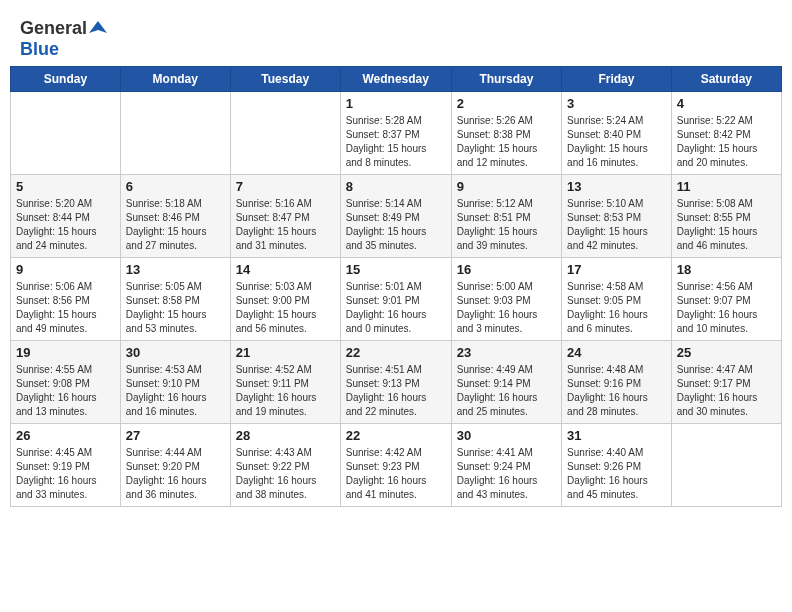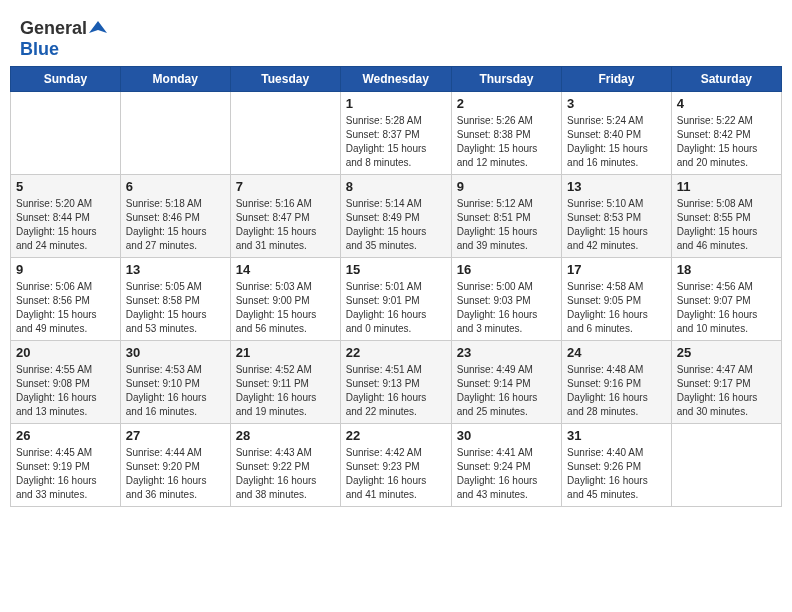--- a/index.html
+++ b/index.html
@@ -187,21 +187,21 @@
           <div class="day-number">17</div>
           <div class="day-info">Sunrise: 4:58 AM<br>Sunset: 9:05 PM<br>Daylight: 16 hours and 6 minutes.</div>
         </td>
         <td>
           <div class="day-number">18</div>
           <div class="day-info">Sunrise: 4:56 AM<br>Sunset: 9:07 PM<br>Daylight: 16 hours and 10 minutes.</div>
         </td>
       </tr>
       <tr>
         <td>
-          <div class="day-number">20</div>
+          <div class="day-number">19</div>
           <div class="day-info">Sunrise: 4:55 AM<br>Sunset: 9:08 PM<br>Daylight: 16 hours and 13 minutes.</div>
         </td>
         <td>
           <div class="day-number">30</div>
           <div class="day-info">Sunrise: 4:53 AM<br>Sunset: 9:10 PM<br>Daylight: 16 hours and 16 minutes.</div>
         </td>
         <td>
           <div class="day-number">21</div>
           <div class="day-info">Sunrise: 4:52 AM<br>Sunset: 9:11 PM<br>Daylight: 16 hours and 19 minutes.</div>
         </td>

